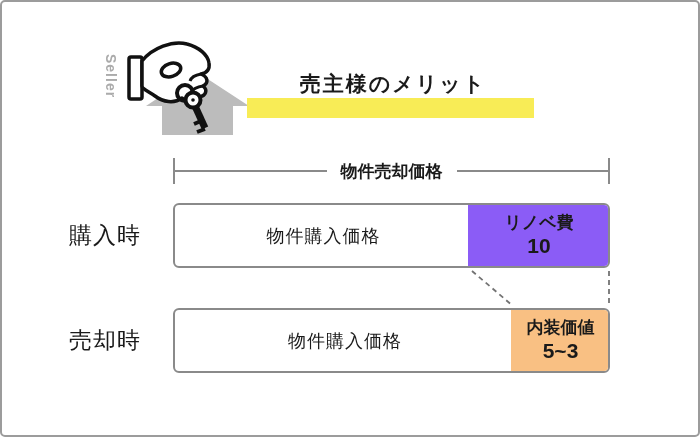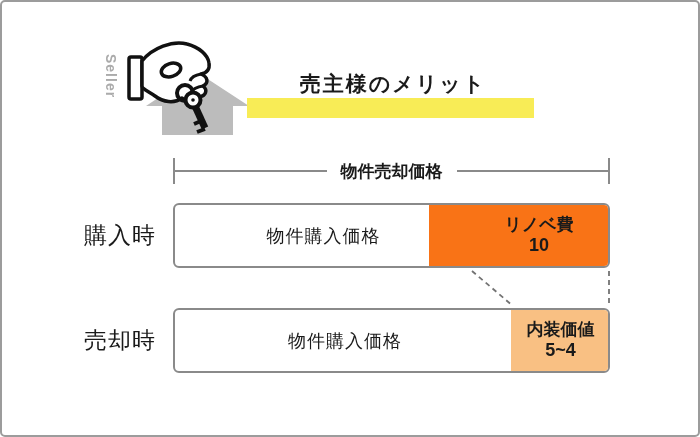--- a/index.html
+++ b/index.html
@@ -39,21 +39,21 @@
     position:absolute;left:0;right:0;top:12px;height:0;
     border-top:2px solid #8a8a8a;
   }
   .bracket-label{
     position:absolute;left:50%;top:50%;transform:translate(-50%,-50%);
     background:#ffffff;padding:0 14px;font-size:17px;font-weight:600;
     white-space:nowrap;
   }
   
   .row-label{
-    position:absolute;left:70px;width:100px;height:65px;
+    position:absolute;left:55px;width:100px;height:65px;
     display:flex;align-items:center;justify-content:center;
     font-size:23px;font-weight:500;letter-spacing:1px;white-space:nowrap;
   }
   .row-label.r1{top:203px;}
   .row-label.r2{top:308px;}
   .bar{
     position:absolute;left:173px;width:437px;height:65px;
     border:2px solid #8a8a8a;border-radius:6px;background:#fff;
     box-sizing:border-box;overflow:hidden;
   }
@@ -67,21 +67,21 @@
   .bar.b1 .bar-base{width:297px;}
   .bar.b2 .bar-base{width:340px;}
   .bar-segment{
     position:absolute;top:-2px;bottom:-2px;right:-2px;
     display:flex;flex-direction:column;align-items:center;justify-content:center;
     text-align:center;line-height:1.2;
   }
   .bar.b1 .bar-segment{width:142px;}
   .bar.b2 .bar-segment{width:99px;}
   .seg-label{font-size:17px;font-weight:700;white-space:nowrap;}
-  .seg-value{font-size:18px;font-weight:700;white-space:nowrap;}
+  .seg-value{font-size:21px;font-weight:700;white-space:nowrap;}
   .connector-svg{position:absolute;left:0;top:0;pointer-events:none;}
 </style>
 </head>
 <body>
 
 <div class="frame"></div>
 
 <span class="seller-label">Seller</span>
 
 <svg class="house-svg" width="105" height="63" viewBox="0 0 105 63">
@@ -113,31 +113,31 @@
 <div class="page-title">売主様のメリット</div>
 
 <div class="bracket">
   <div class="bracket-line"></div>
   <span class="bracket-label">物件売却価格</span>
 </div>
 
 <div class="row-label r1">購入時</div>
 <div class="bar b1">
   <div class="bar-base">物件購入価格</div>
-  <div class="bar-segment" style="background: #f97316; padding-left: 39px;">
+  <div class="bar-segment" style="background: #8b5cf6;">
     <span class="seg-label">リノベ費</span>
     <span class="seg-value">10</span>
   </div>
 </div>
 
 <svg class="connector-svg" width="700" height="437" viewBox="0 0 700 437">
   <line x1="472" y1="271" x2="513" y2="306" stroke="#737373" stroke-width="1.8" stroke-dasharray="5,4"></line>
   <line x1="609" y1="271" x2="609" y2="306" stroke="#737373" stroke-width="1.8" stroke-dasharray="5,4"></line>
 </svg>
 
 <div class="row-label r2">売却時</div>
 <div class="bar b2">
   <div class="bar-base">物件購入価格</div>
   <div class="bar-segment" style="background: rgb(249, 192, 131);">
     <span class="seg-label">内装価値</span>
-    <span class="seg-value">5~4</span>
+    <span class="seg-value">5~3</span>
   </div>
 </div>
 
 </body></html>

